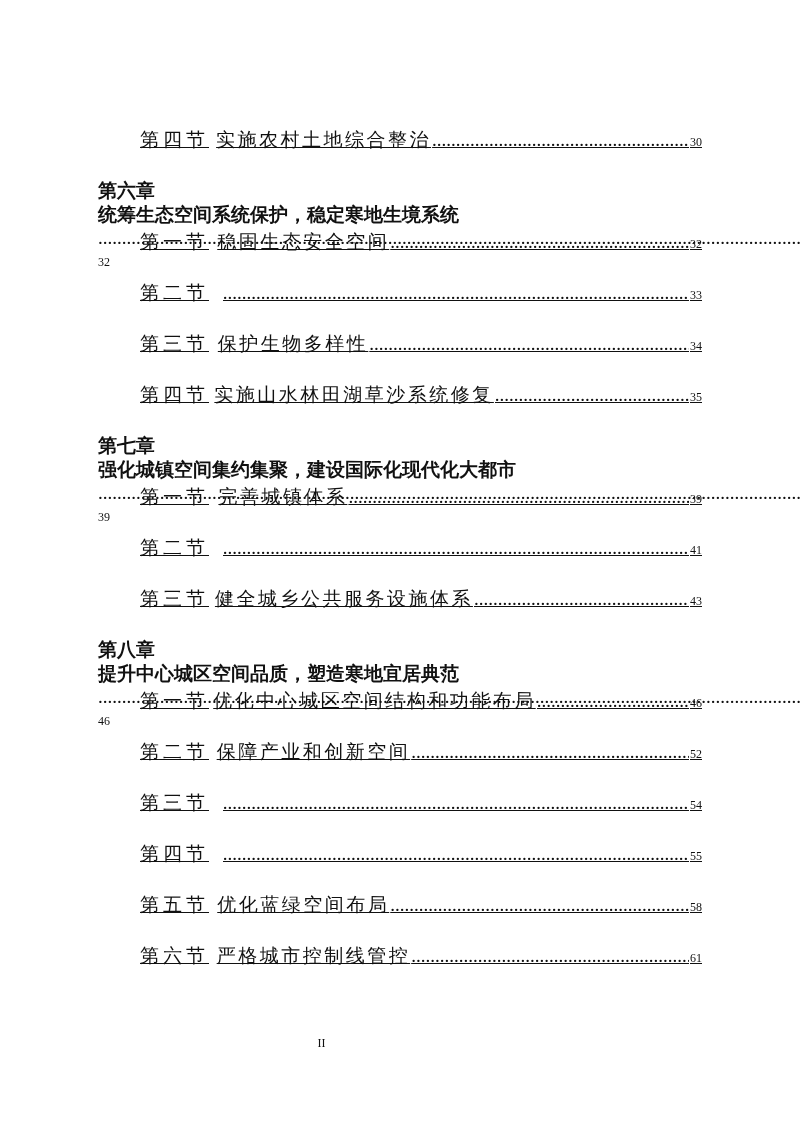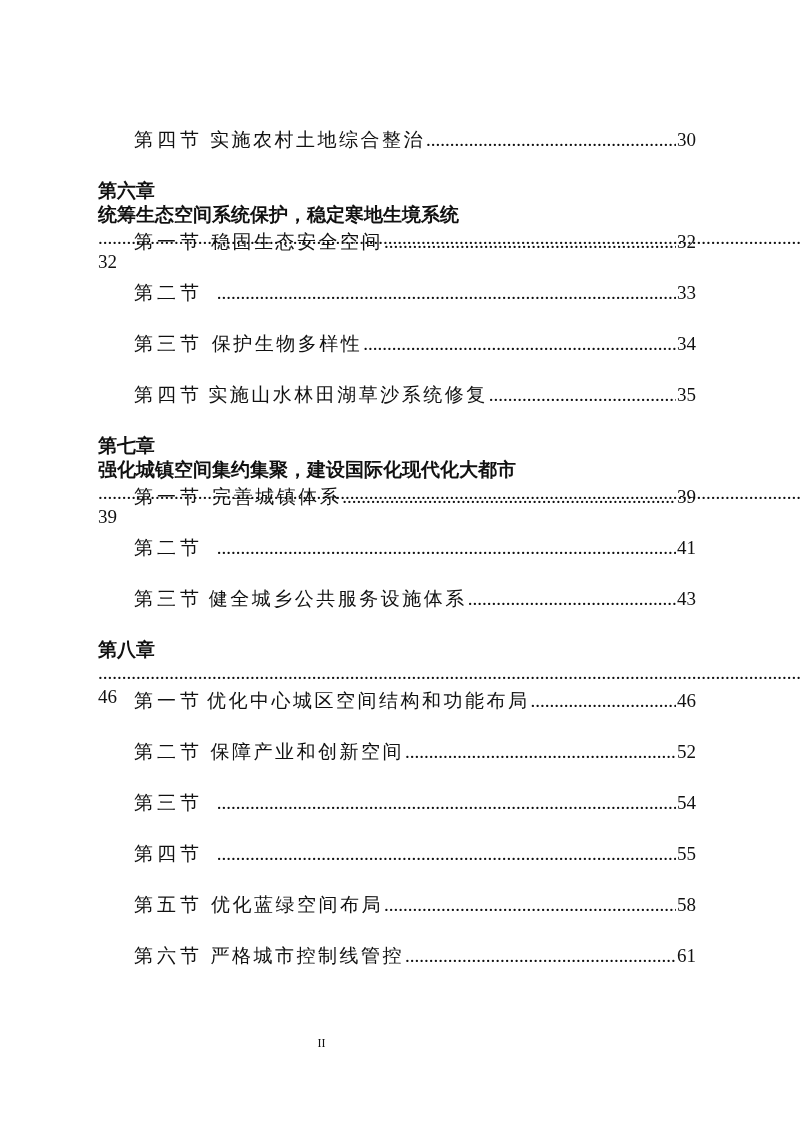--- a/index.html
+++ b/index.html
@@ -7,39 +7,39 @@
   .toc { position: absolute; left: 0; top: 0; width: 800px; }
   .entry {
     position: absolute;
     display: flex;
     align-items: baseline;
     white-space: nowrap;
     font-size: 19px;
     line-height: 24px;
   }
   .entry.chapter { left: 97px; width: 605px; font-family: "DejaVu Sans", sans-serif; font-weight: bold; flex-direction: column; }
-  .entry.section { left: 134px; width: 562px; font-family: "DejaVu Serif", serif; }
+  .entry.section { left: 140px; width: 562px; font-family: "DejaVu Serif", serif; text-decoration: underline; }
   .entry.section .num { letter-spacing: 4px; }
   .entry .num { flex: none; }
   .entry .gap-c { display: inline-block; width: 12px; }
   .entry .gap-s { display: inline-block; width: 22px; }
   .entry.section .title { letter-spacing: 2.5px; }
   .entry .title { flex: none; }
   .entry .leader {
     flex: 1 1 auto;
     overflow: hidden;
     font-family: "Liberation Serif", serif;
     font-weight: normal;
     letter-spacing: 0px;
     margin: 0 1px;
   }
   .entry .leader::before {
     content: "........................................................................................................................................................................";
   }
-  .entry .page { flex: none; font-family: "Liberation Serif", serif; font-weight: normal; font-size: 19px; }
+  .entry .page { flex: none; font-family: "Liberation Serif", serif; font-weight: normal; font-size: 12px; }
   .page-footer {
     position: absolute; left: 0; width: 643px; top: 1036px;
     text-align: center; font-family: "Liberation Serif", serif; font-size: 12px;
   }
 </style>
 </head>
 <body>
 
 <div class="toc">
   <div class="entry section" style="top:127px">
@@ -106,20 +106,21 @@
   <div class="entry section" style="top:586px">
     <span class="num">第三节</span>
       <span class="gap-s"></span>
     <span class="title">健全城乡公共服务设施体系</span>
     <span class="leader"></span>
     <span class="page">43</span>
   </div>
   <div class="entry chapter" style="top:637px">
     <span class="num">第八章</span>
       <span class="gap-c"></span>
+    <span class="title">提升中心城区空间品质，塑造寒地宜居典范</span>
     <span class="leader"></span>
     <span class="page">46</span>
   </div>
   <div class="entry section" style="top:688px">
     <span class="num">第一节</span>
       <span class="gap-s"></span>
     <span class="title">优化中心城区空间结构和功能布局</span>
     <span class="leader"></span>
     <span class="page">46</span>
   </div>

